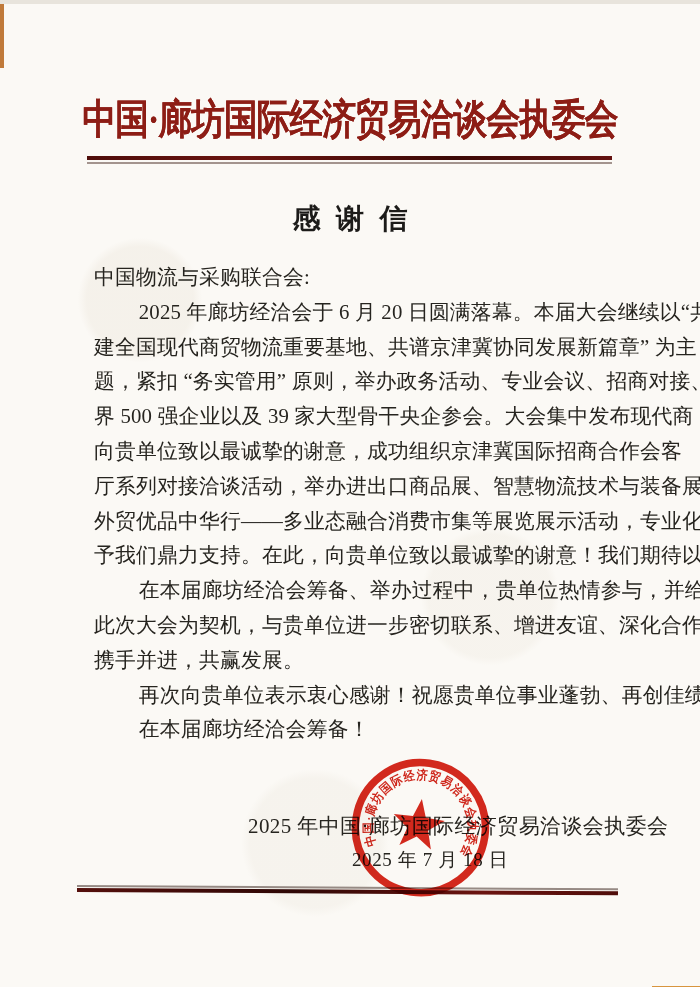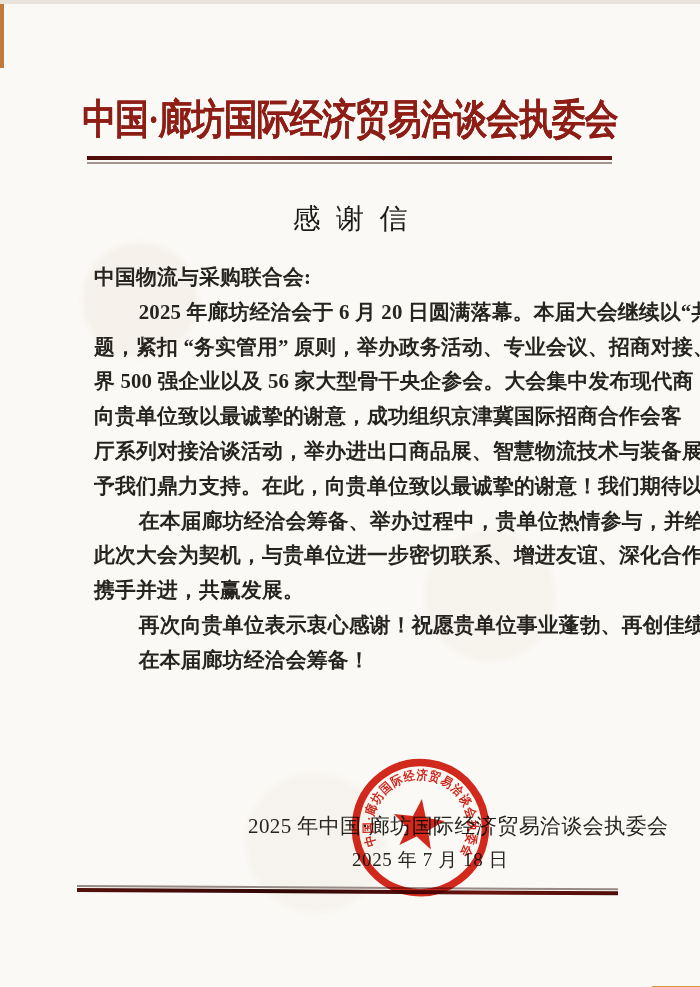--- a/index.html
+++ b/index.html
@@ -42,36 +42,35 @@
 
   .rule-footer{left:77px;top:881px;width:541px;transform:rotate(.35deg);transform-origin:left center;}
   .rule-footer .light{height:2px;background:#968a84;}
   .rule-footer .gap{height:1px;}
   .rule-footer .dark{height:4px;background:linear-gradient(to right,#55100c,#2e0705 40%,#6b1410 75%,#4f0d0a);}
 
   
   .doc-title{
     position:absolute;left:0;top:196px;width:700px;
     text-align:center;
-    font-size:28px;font-weight:400;color:#1c1b19;
+    font-size:28px;font-weight:700;color:#1c1b19;
     letter-spacing:.55em;padding-left:.55em;box-sizing:border-box;
     white-space:nowrap;
   }
 
   
   .body-text{
     position:absolute;left:94px;top:256px;width:540px;
     color:#26241f;
   }
   .line{
     font-size:20.8px;
     line-height:34.8px;height:34.8px;
     white-space:nowrap;
     letter-spacing:.2px;
-    font-weight:bold;
   }
   .line.ind{text-indent:2.15em;}
 
   
   .signature{
     position:absolute;top:808px;left:248px;
     font-size:21px;color:#26241f;white-space:nowrap;letter-spacing:.4px;
   }
   .sig-date{
     position:absolute;top:843px;left:352px;
@@ -107,24 +106,26 @@
     <div class="dark"></div>
       <div class="gap"></div>
       <div class="light"></div>
   </div>
 
   <div class="doc-title">感谢信</div>
 
   <div class="body-text">
     <div class="line">中国物流与采购联合会:</div>
     <div class="line ind">2025 年廊坊经洽会于 6 月 20 日圆满落幕。本届大会继续以“共</div>
+    <div class="line">建全国现代商贸物流重要基地、共谱京津冀协同发展新篇章” 为主</div>
     <div class="line">题，紧扣 “务实管用” 原则，举办政务活动、专业会议、招商对接、</div>
-    <div class="line">界 500 强企业以及 56 家大型骨干央企参会。大会集中发布现代商</div>
+    <div class="line">界 500 强企业以及 39 家大型骨干央企参会。大会集中发布现代商</div>
     <div class="line">向贵单位致以最诚挚的谢意，成功组织京津冀国际招商合作会客</div>
     <div class="line">厅系列对接洽谈活动，举办进出口商品展、智慧物流技术与装备展、</div>
+    <div class="line">外贸优品中华行——多业态融合消费市集等展览展示活动，专业化</div>
     <div class="line">予我们鼎力支持。在此，向贵单位致以最诚挚的谢意！我们期待以</div>
     <div class="line ind">在本届廊坊经洽会筹备、举办过程中，贵单位热情参与，并给</div>
     <div class="line">此次大会为契机，与贵单位进一步密切联系、增进友谊、深化合作，</div>
     <div class="line">携手并进，共赢发展。</div>
     <div class="line ind">再次向贵单位表示衷心感谢！祝愿贵单位事业蓬勃、再创佳绩！</div>
     <div class="line ind">在本届廊坊经洽会筹备！</div>
   </div>
 
   <div class="signature">2025 年中国·廊坊国际经济贸易洽谈会执委会</div>
   <div class="sig-date">2025 年 7 月 18 日</div>

